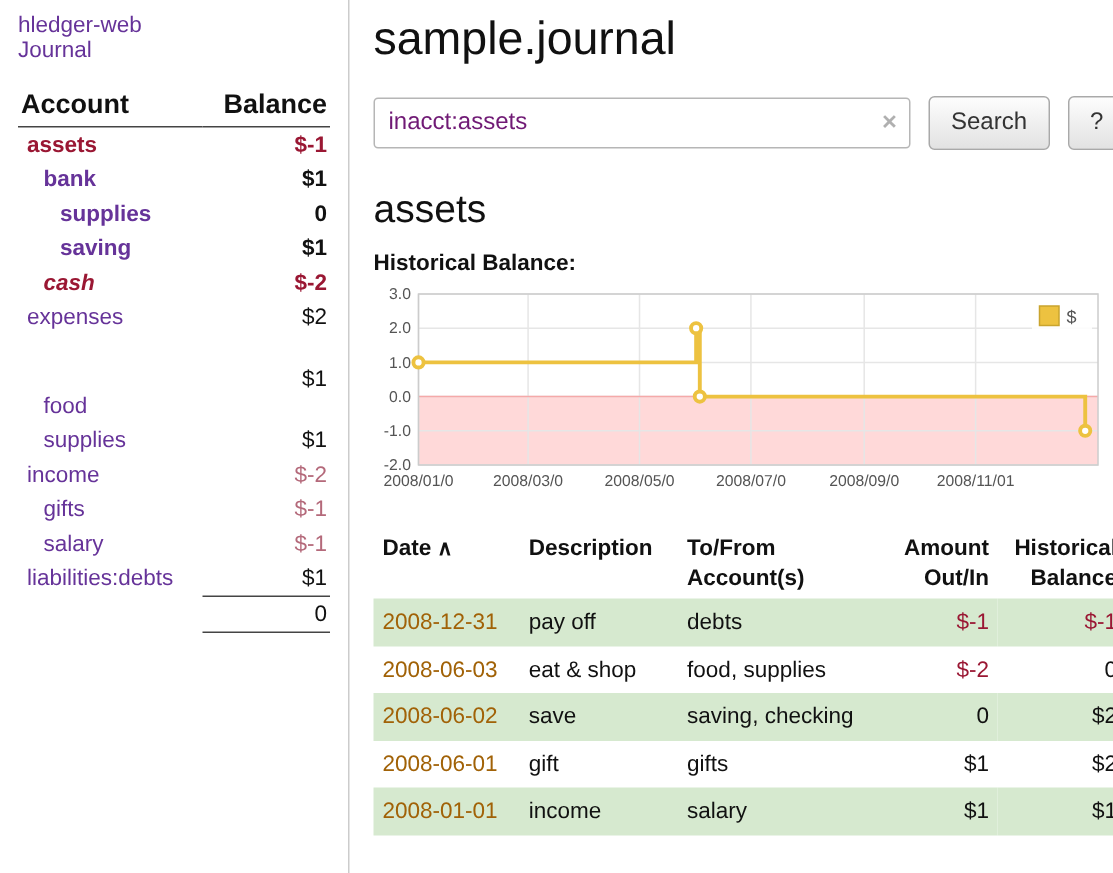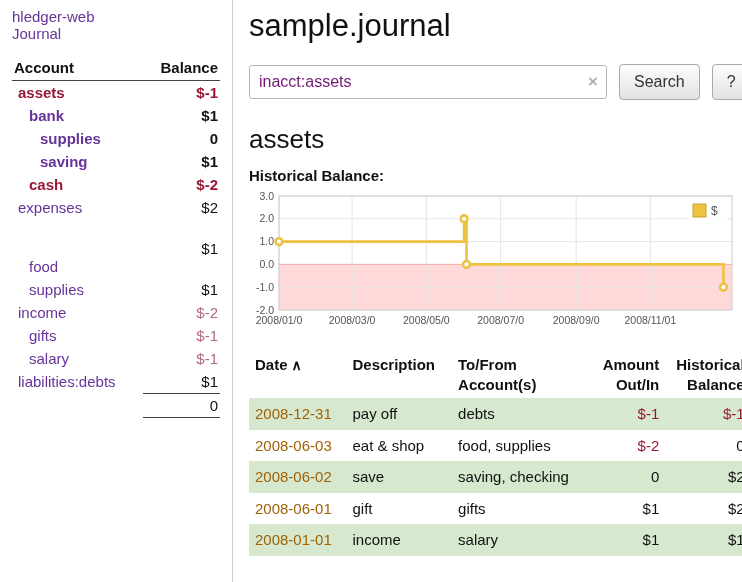--- a/index.html
+++ b/index.html
@@ -16,21 +16,21 @@
     flex:0 0 233px; width:233px; padding:8px 12px 0 12px;
     border-right:1px solid #ccc; min-height:582px;
   }
   a { text-decoration:none; cursor:pointer; }
   .plink { color:#663399; }
   .app-title { display:block; font-size:15px; }
   .journal-link { display:block; margin-bottom:14px; }
   table.accounts { width:100%; border-collapse:collapse; margin-top:8px; }
   table.accounts th {
     font-weight:bold; padding:3px 2px 4px 2px; border-bottom:1px solid #444;
-    font-size:15px; color:#111;
+    font-size:18px; color:#111;
   }
   table.accounts th.h-account { text-align:left; }
   table.accounts th.h-balance { text-align:right; }
   table.accounts td { padding:3px 2px; font-size:15px; }
   table.accounts td.bal { text-align:right; color:#111; }
   .acct { color:#663399; display:inline-block; }
   .b { font-weight:bold; }
   .neg-strong { color:#9a1733 !important; }
   .neg-weak { color:#b4697a !important; }
   table.accounts tfoot td {
@@ -107,21 +107,21 @@
           </tr>
           <tr>
             <td><a class="acct b" style="margin-left: 26px;">supplies</a></td>
             <td class="bal b">0</td>
           </tr>
           <tr>
             <td><a class="acct b" style="margin-left: 26px;">saving</a></td>
             <td class="bal b">$1</td>
           </tr>
           <tr>
-            <td><a class="acct b neg-strong" style="margin-left: 15px;">cash</a></td>
+            <td><a class="acct b neg-strong" style="margin-left: 15px; font-style: italic;">cash</a></td>
             <td class="bal b neg-strong">$-2</td>
           </tr>
           <tr>
             <td><a class="acct" style="margin-left: 4px;">expenses</a></td>
             <td class="bal">$2</td>
           </tr>
           <tr>
             <td><a class="acct" style="margin-left: 15px; margin-top: 36px;">food</a></td>
             <td class="bal">$1</td>
           </tr>

